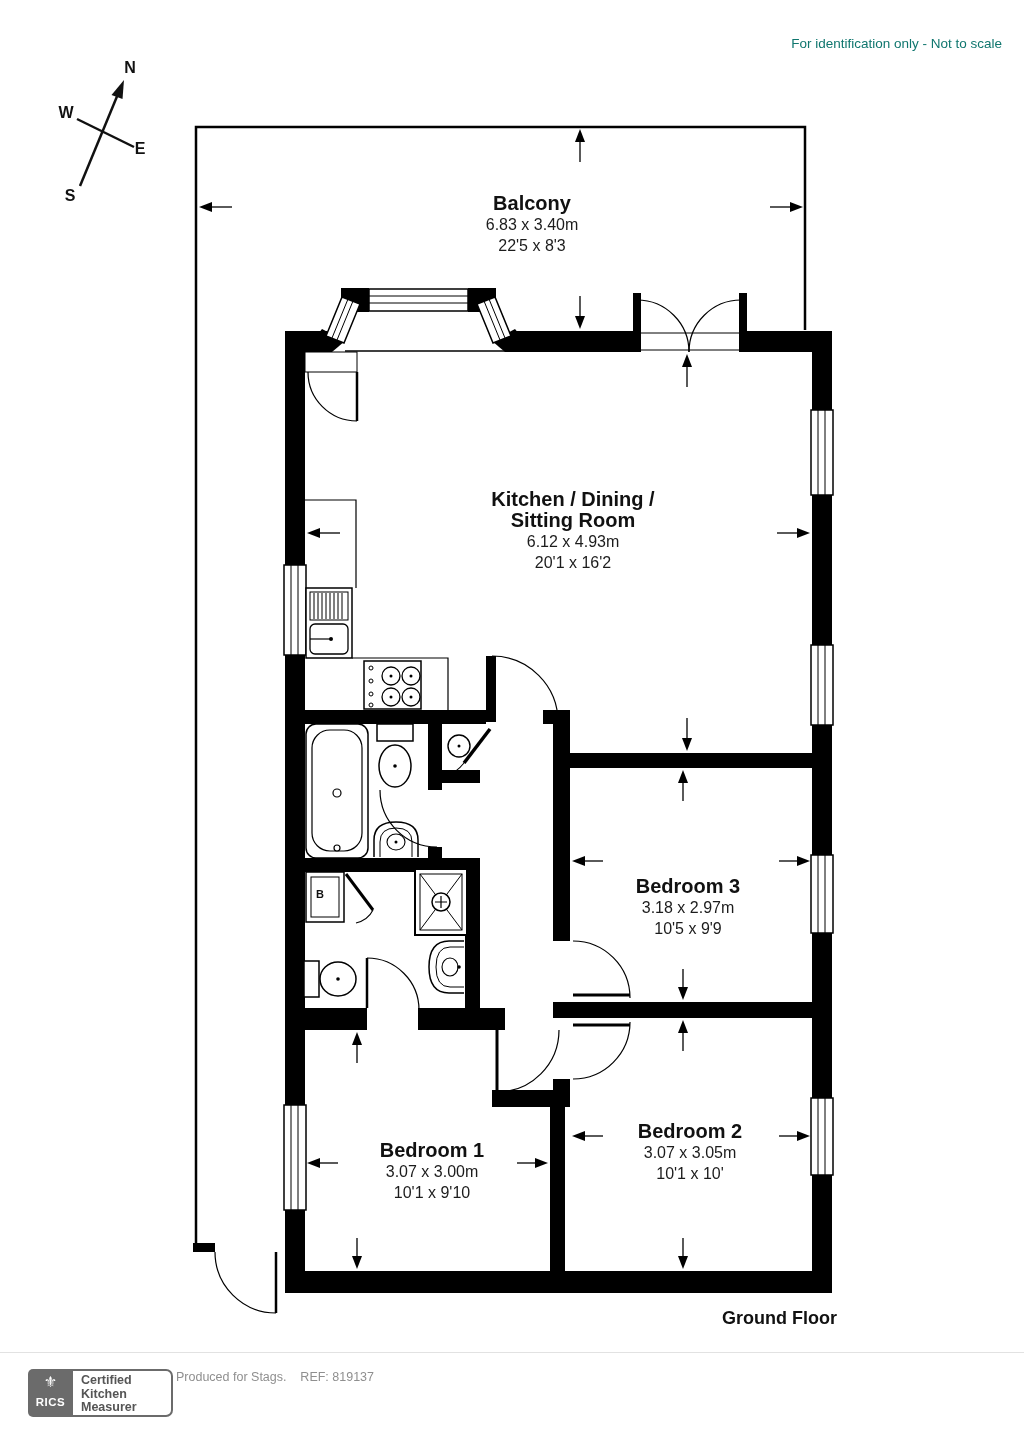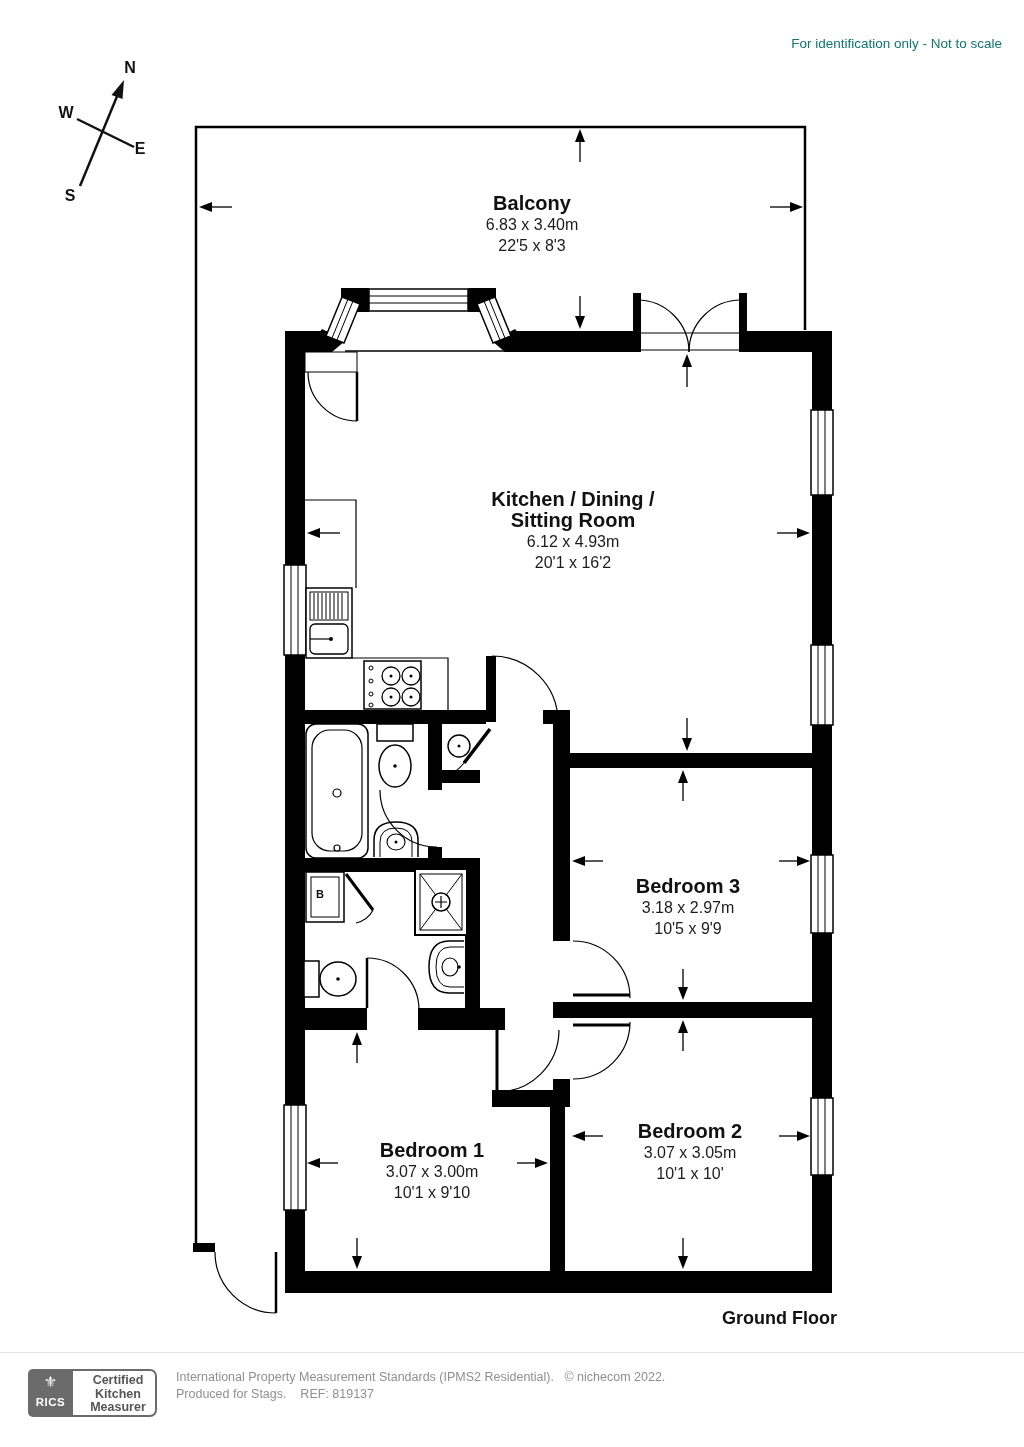--- a/index.html
+++ b/index.html
@@ -16,21 +16,21 @@
   .room-label{position:absolute;transform:translateX(-50%);text-align:center;line-height:21px;white-space:nowrap;}
   .room-name{font-size:20px;font-weight:bold;white-space:pre-line;}
   .room-dim{font-size:16px;color:#1c1c1c;}
   .floor-label{position:absolute;left:722px;top:1308px;font-size:18px;font-weight:bold;}
   .boiler-b{position:absolute;left:310px;top:888px;width:20px;text-align:center;font-size:11px;font-weight:bold;}
   
   .footer-rule{position:absolute;left:0;top:1352px;width:1024px;height:1px;background:#e2e2e2;}
   .rics-box{position:absolute;left:28px;top:1369px;width:45px;height:48px;background:#6b6b6b;border-radius:5px 0 0 5px;color:#fff;text-align:center;}
   .rics-emblem{font-size:15px;line-height:18px;margin-top:4px;}
   .rics-word{font-size:11.5px;font-weight:bold;letter-spacing:.5px;line-height:13px;margin-top:5px;}
-  .cert-box{position:absolute;left:73px;top:1369px;width:84px;height:48px;border:2px solid #6b6b6b;border-left:none;border-radius:0 7px 7px 0;box-sizing:border-box;padding:3px 0 0 8px;text-align:center;}
+  .cert-box{position:absolute;left:73px;top:1369px;width:100px;height:48px;border:2px solid #6b6b6b;border-left:none;border-radius:0 7px 7px 0;box-sizing:border-box;padding:3px 0 0 8px;}
   .cert-line{font-size:12.5px;font-weight:bold;color:#555;line-height:13.5px;}
   .foot-text{position:absolute;left:176px;top:1369px;width:560px;}
   .footer-line{font-size:12.5px;color:#8f8f8f;line-height:16.5px;white-space:pre-wrap;}
 </style>
 </head>
 <body>
 
 <svg id="plan" viewBox="0 0 1024 1447" xmlns="http://www.w3.org/2000/svg">
 
   <g stroke="#111" stroke-width="2.5" fill="none">
@@ -319,15 +319,14 @@
   <div class="rics-word">RICS</div>
 </div>
 
 <div class="cert-box">
   <div class="cert-line">Certified</div>
   <div class="cert-line">Kitchen</div>
   <div class="cert-line">Measurer</div>
 </div>
 
 <div class="foot-text">
-  <div class="footer-line">International Property Measurement Standards (IPMS2 Residential).   © nichecom 2022.</div>
   <div class="footer-line">Produced for Stags.    REF: 819137</div>
 </div>
 
 </body></html>

